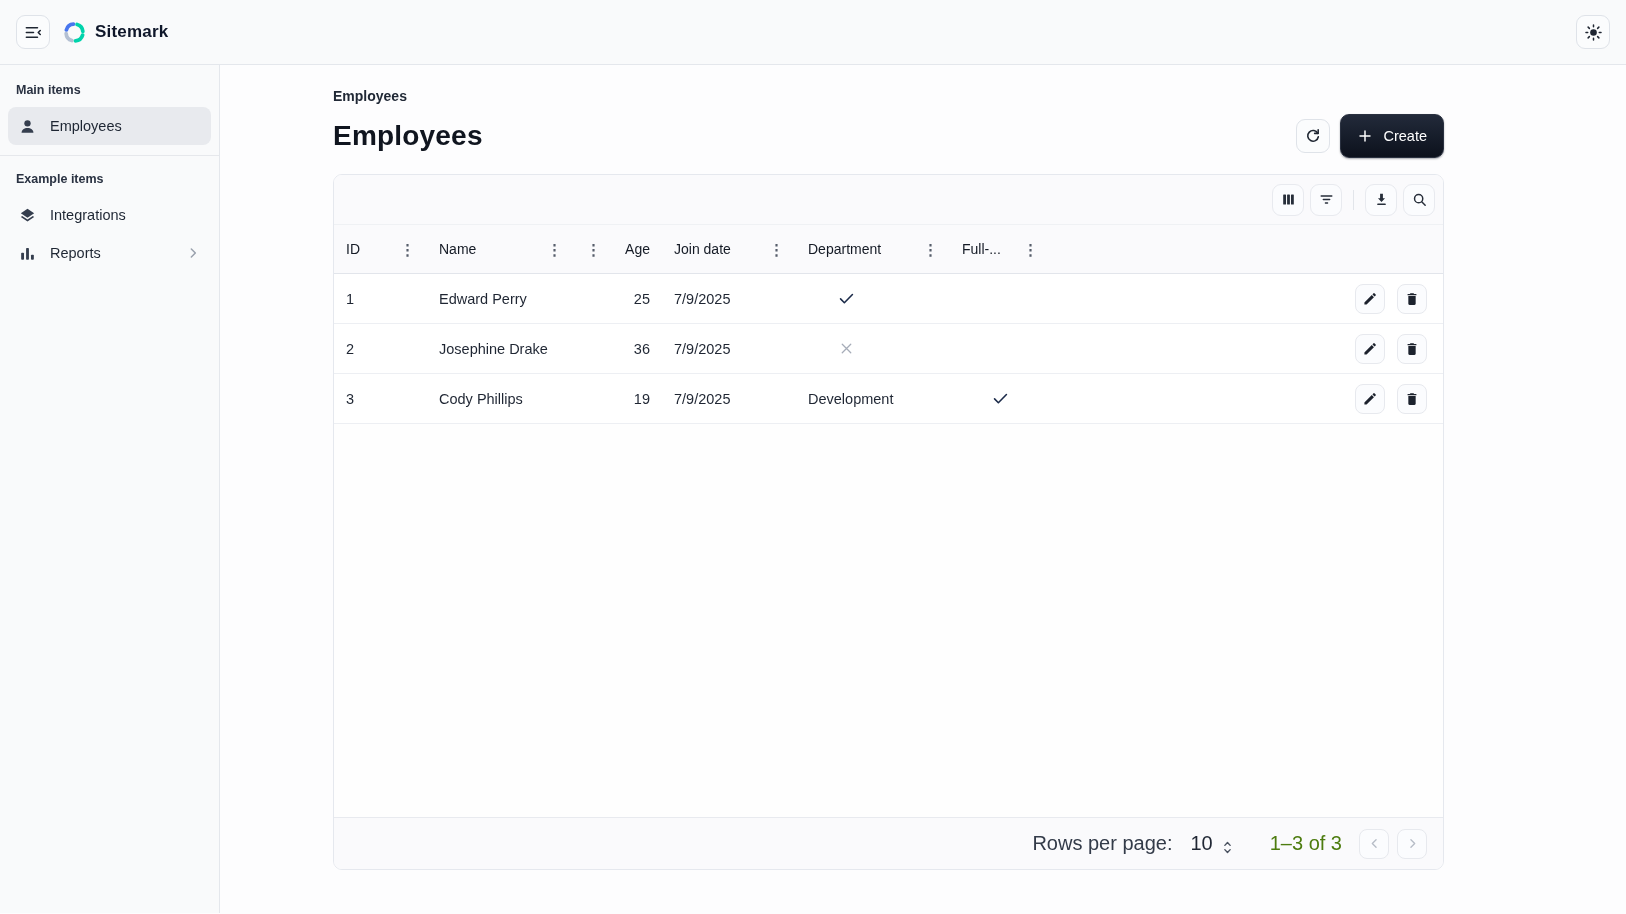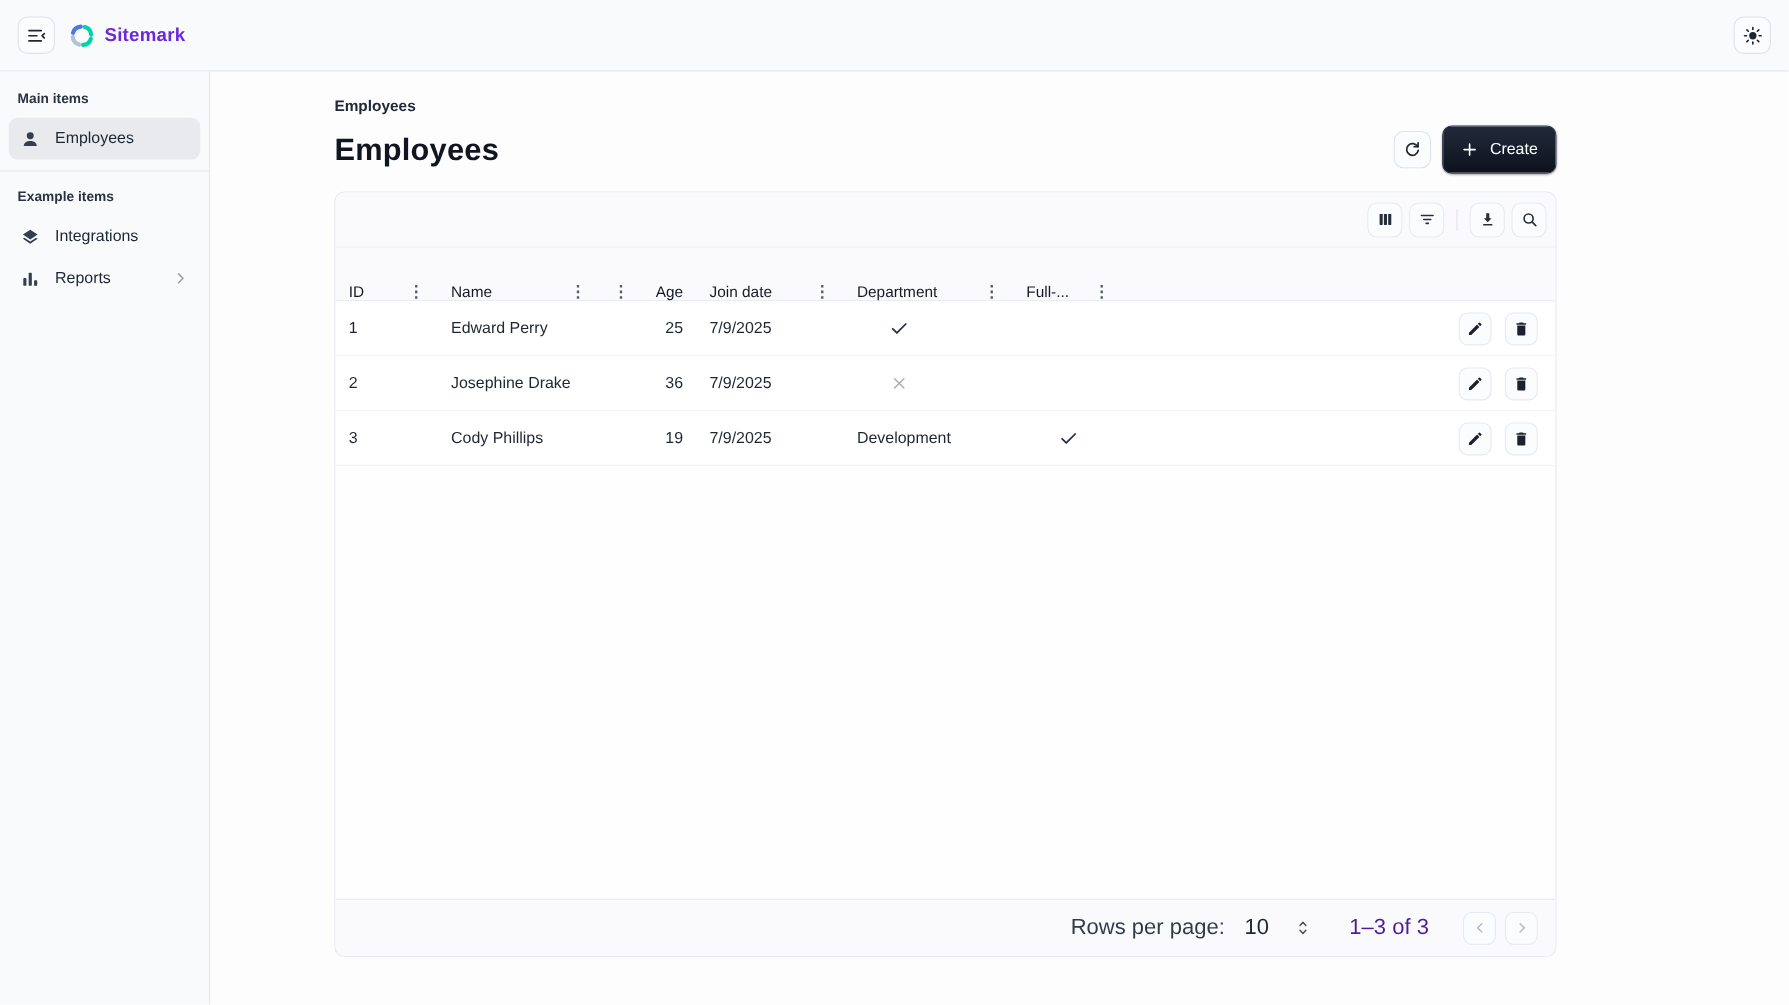--- a/index.html
+++ b/index.html
@@ -22,26 +22,26 @@
   }
   .appbar-left { display:flex; align-items:center; gap:12px; }
   .icon-btn {
     width: 34px; height: 34px;
     border: 1px solid #DFE3E9; border-radius: 9px;
     background: #FBFCFD; color:#1F2632;
     display:flex; align-items:center; justify-content:center;
     cursor:pointer;
   }
   .brand { display:flex; align-items:center; gap:8px; }
-  .brand-text { font-size: 17px; font-weight: 700; color: #6d28d9; letter-spacing:.2px; }
+  .brand-text { font-size: 17px; font-weight: 700; color: #0f172a; letter-spacing:.2px; }
 
   
   .shell { display:flex; height: 848px; }
   .sidebar {
-    width: 191px;
+    width: 220px;
     background: #F9FAFB;
     border-right: 1px solid #E4E7EC;
     padding-top: 4px;
     flex-shrink: 0;
   }
   .side-caption {
     font-size: 12.5px; font-weight: 700; color: #2A3242;
     padding: 14px 16px 10px 16px;
   }
   .side-item {
@@ -92,21 +92,21 @@
     background: #FBFCFE; color: #272E3A;
     display:flex; align-items:center; justify-content:center;
     cursor:pointer;
   }
   .tb-divider { width:1px; height:20px; background:#E2E5EA; margin: 0 5px; }
 
   .grid-header {
     height: 50px; background: #FAFAFC;
     border-top: 1px solid #EFF1F4;
     border-bottom: 1px solid #E2E5EB;
-    display:flex; align-items:flex-end;
+    display:flex; align-items:center;
     font-size: 14px; font-weight: 500; color:#141A25;
   }
   .hcell { display:flex; align-items:center; justify-content:space-between; padding: 0 12px; }
   .hcell .kebab {
     color:#555D6A; font-size: 15px; font-weight:700; line-height:1;
     cursor:pointer; letter-spacing:0;
   }
   .c-id { width: 93px; }
   .c-name { width: 147px; }
   .c-age { width: 88px; }
@@ -134,22 +134,22 @@
     cursor:pointer;
   }
   .grid-filler { flex:1; background:#FEFEFE; }
 
   .grid-footer {
     height: 52px; background:#FAFAFC; border-top:1px solid #E8EAEF;
     display:flex; align-items:center; justify-content:flex-end;
     padding-right: 16px; font-size: 20px; color:#333B49;
   }
   .rpp-label { margin-right: 18px; }
-  .rpp-select { display:flex; align-items:center; gap: 24px; margin-right: 36px; cursor:pointer; color:#1F2633; }
-  .range { color:#4c1d95; margin-right: 31px; }
+  .rpp-select { display:flex; align-items:flex-end; gap: 8px; margin-right: 36px; cursor:pointer; color:#1F2633; }
+  .range { color:#4d7c0f; margin-right: 17px; }
   .pg-btn {
     width: 30px; height: 30px; border:1px solid #E7E9EE; border-radius:8px;
     background:#FBFCFE; color:#B7BDC7;
     display:flex; align-items:center; justify-content:center; cursor:pointer;
   }
   .pg-btn + .pg-btn { margin-left: 8px; }
 </style>
 </head>
 <body>
 

